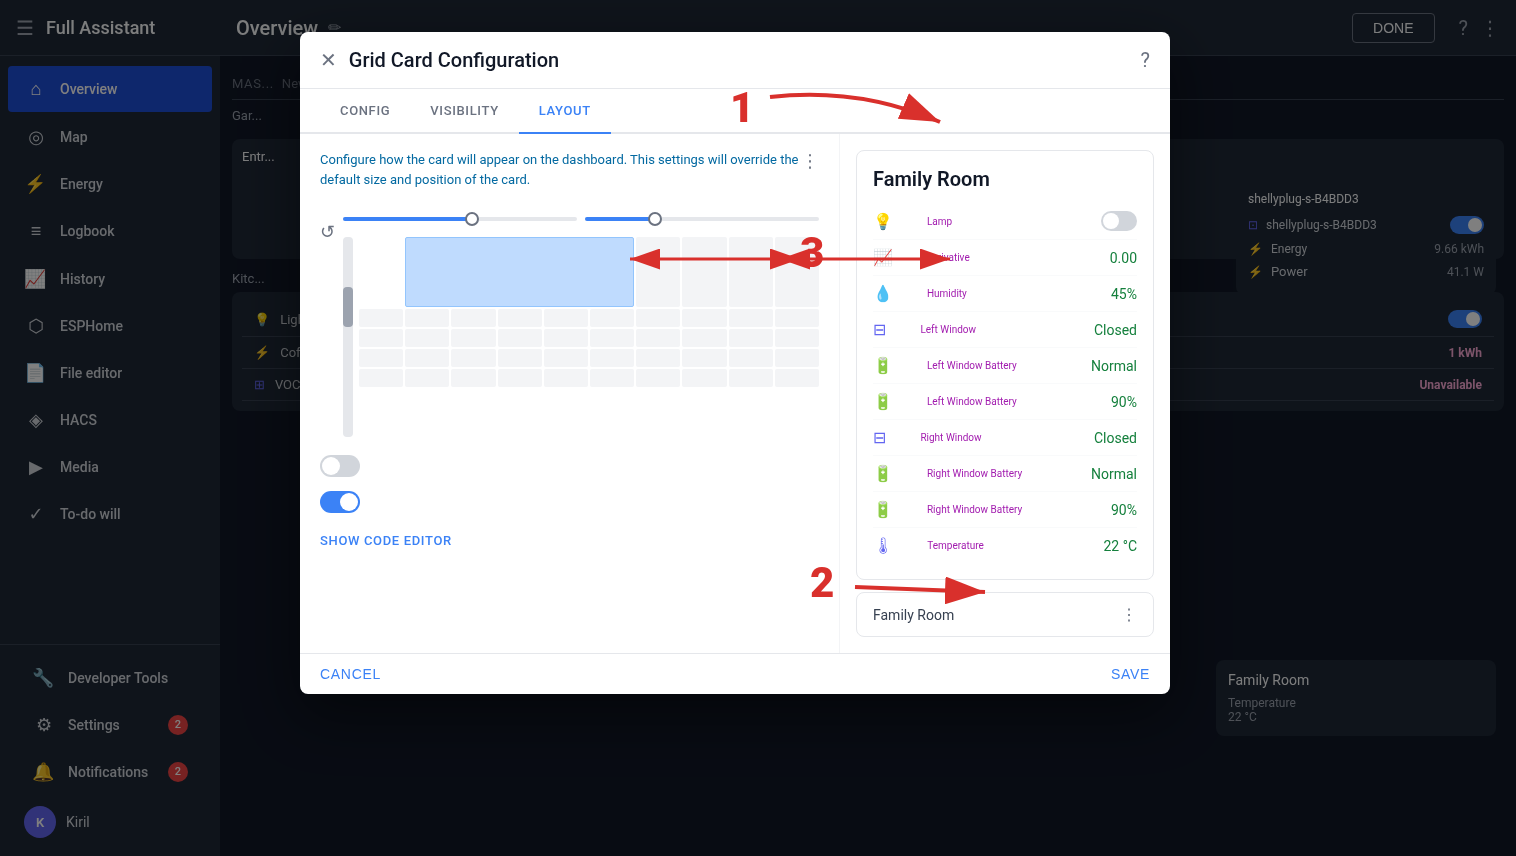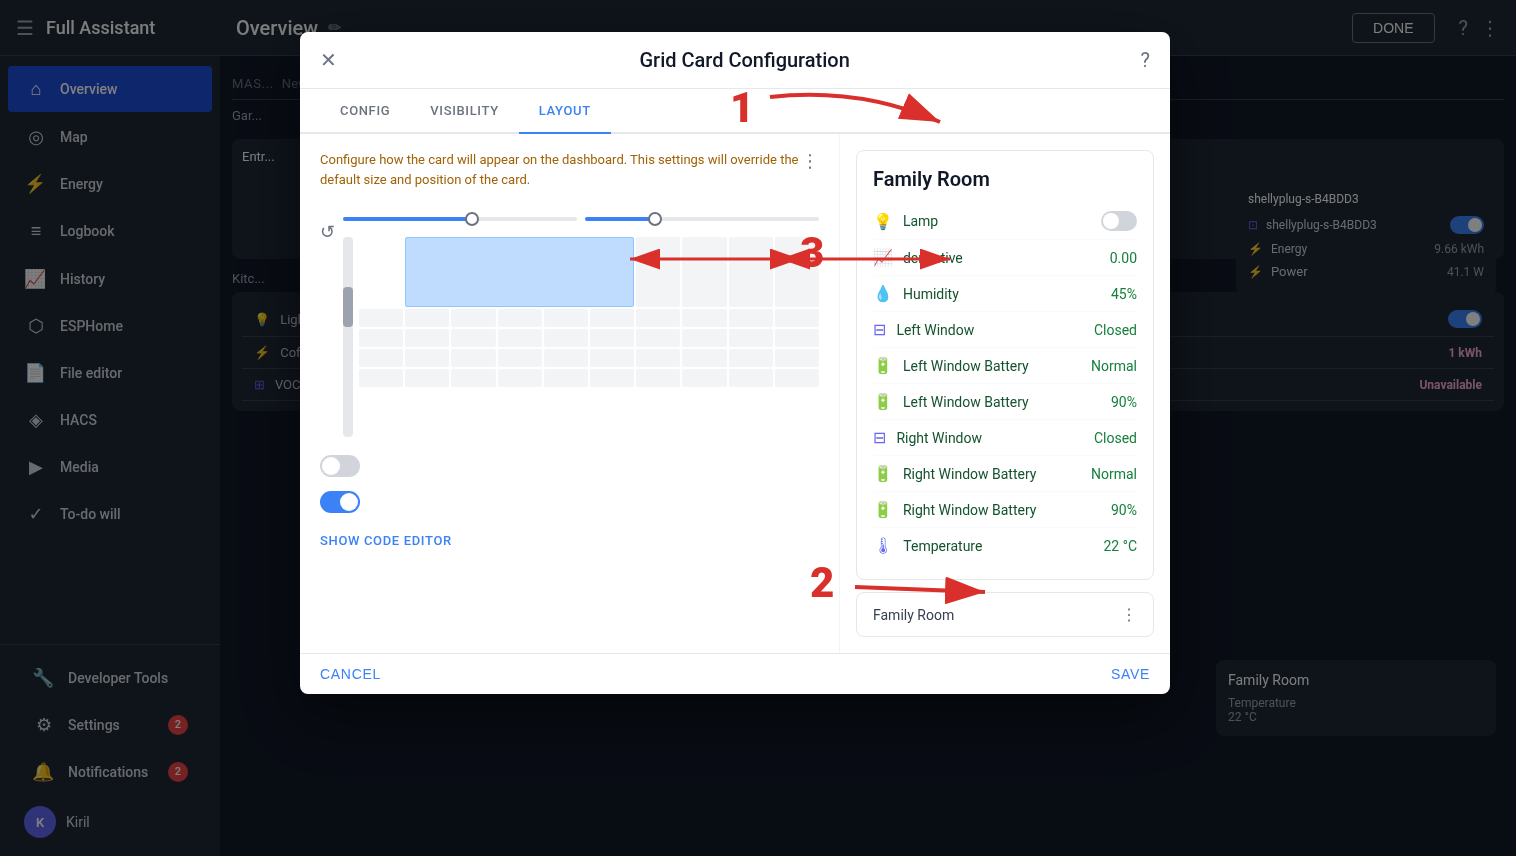--- a/index.html
+++ b/index.html
@@ -64,21 +64,21 @@
       position: fixed; top: 32px; left: 300px; width: 870px; 
       background: #fff; border-radius: 8px; z-index: 200;
       box-shadow: 0 20px 60px rgba(0,0,0,0.5);
       display: flex; flex-direction: column;
     }
     .modal-header {
       display: flex; align-items: center; padding: 16px 20px;
       border-bottom: 1px solid #e5e7eb;
     }
     .modal-close { color: #6b7280; font-size: 20px; cursor: pointer; margin-right: 12px; }
-    .modal-title { font-size: 20px; font-weight: 500; color: #111827; flex: 1; text-align: center; }
+    .modal-title { font-size: 20px; font-weight: 500; color: #111827; flex: 1; }
     .modal-help { color: #6b7280; font-size: 20px; cursor: pointer; }
 
     .modal-tabs {
       display: flex; border-bottom: 2px solid #e5e7eb;
       padding: 0 20px;
     }
     .modal-tab {
       padding: 14px 20px; font-size: 13px; font-weight: 500; color: #6b7280;
       cursor: pointer; letter-spacing: 0.05em; text-transform: uppercase;
       border-bottom: 2px solid transparent; margin-bottom: -2px;
@@ -87,21 +87,21 @@
 
     .modal-body {
       display: flex; flex: 1; gap: 0;
     }
 
     
     .modal-left {
       flex: 1; padding: 16px 20px; border-right: 1px solid #f3f4f6;
     }
     .layout-description {
-      font-size: 13px; color: #a16207; line-height: 1.5; margin-bottom: 16px;
+      font-size: 13px; color: #0369a1; line-height: 1.5; margin-bottom: 16px;
     }
     .layout-more-icon { float: right; color: #6b7280; cursor: pointer; font-size: 18px; }
 
     
     .grid-layout-area {
       display: flex; align-items: flex-start; margin-bottom: 16px; gap: 8px;
     }
     .grid-refresh-icon { color: #6b7280; font-size: 18px; cursor: pointer; margin-top: 4px; }
     .grid-slider-container { flex: 1; display: flex; flex-direction: column; gap: 8px; }
     
@@ -151,21 +151,21 @@
     .preview-card {
       background: #fff; border: 1px solid #e5e7eb; border-radius: 8px;
       padding: 16px; margin-bottom: 12px;
     }
     .preview-title { font-size: 20px; font-weight: 600; color: #111827; margin-bottom: 12px; }
     .preview-row {
       display: flex; align-items: center; padding: 8px 0;
       border-bottom: 1px solid #f9fafb; gap: 10px;
     }
     .preview-row:last-child { border-bottom: none; }
-    .preview-name { flex: 1; font-size: 14px; color: #14532d; }
+    .preview-name { flex: 1; font-size: 10px; color: #a21caf; margin-left: 24px; }
     .preview-value { font-size: 14px; color: #15803d; }
     .preview-toggle { width: 36px; height: 20px; border-radius: 10px; background: #d1d5db; position: relative; }
     .preview-toggle-knob { width: 16px; height: 16px; background: #fff; border-radius: 50%; position: absolute; top: 2px; left: 2px; }
 
     .preview-card-footer {
       background: #fff; border: 1px solid #e5e7eb; border-radius: 8px;
       padding: 12px 16px; display: flex; align-items: center; justify-content: space-between;
     }
     .preview-footer-title { font-size: 14px; color: #374151; }
     .preview-footer-icon { color: #6b7280; cursor: pointer; }

